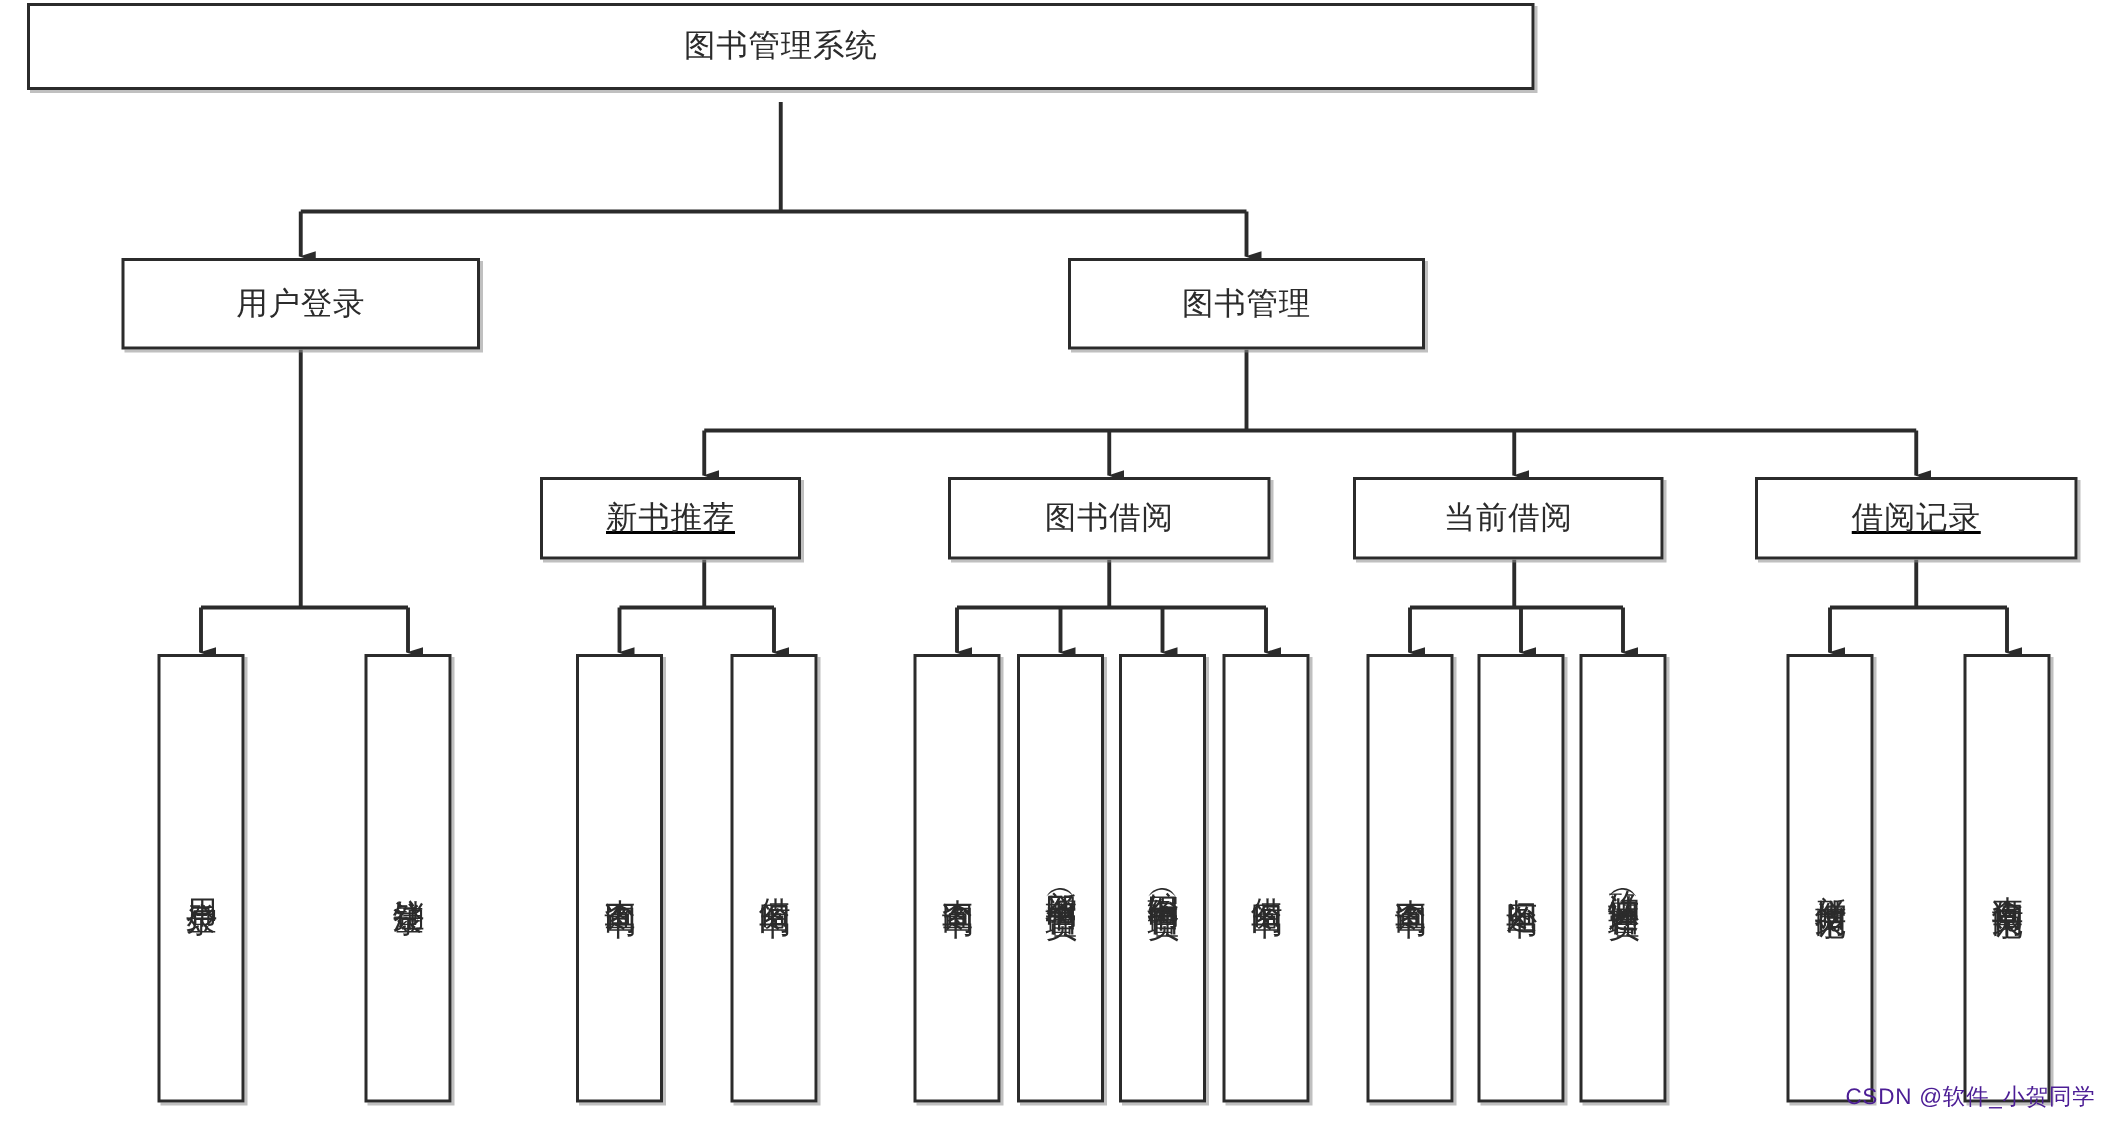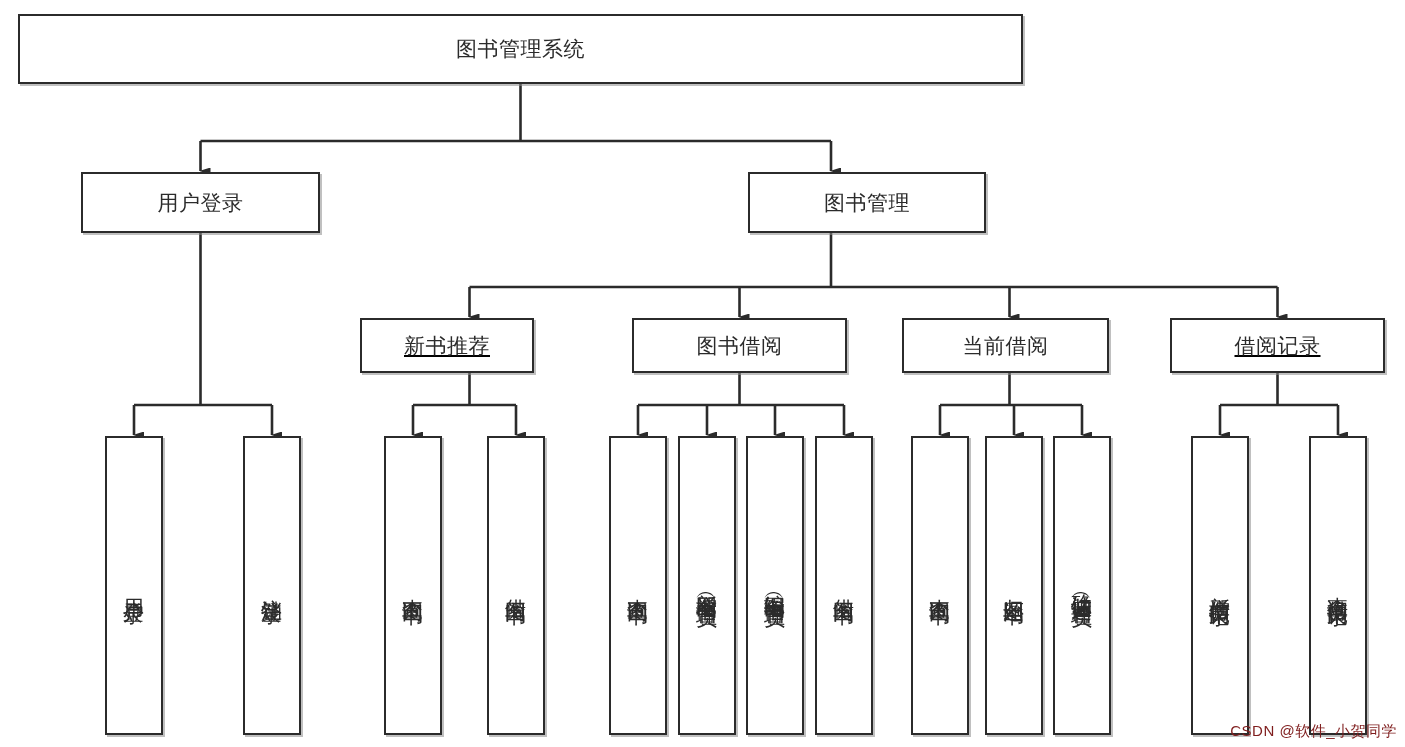--- a/index.html
+++ b/index.html
@@ -54,21 +54,21 @@
     font-size: 21px;
     letter-spacing: 2px;
     line-height: 1;
     white-space: nowrap;
   }
   #watermark {
     position: absolute;
     right: 8px;
     bottom: 6px;
     font-size: 15px;
-    color: #7f1d1d;
+    color: #4c1d95;
     letter-spacing: 0.5px;
     white-space: nowrap;
     user-select: none;
   }
 </style>
 </head>
 <body>
 
 <div id="diagram-root">
 
@@ -109,27 +109,27 @@
         <line x1="1014" y1="405" x2="1014" y2="435" marker-end="url(#arrowhead)"></line>
         <line x1="1082" y1="405" x2="1082" y2="435" marker-end="url(#arrowhead)"></line>
         <line x1="1277.5" y1="373" x2="1277.5" y2="405"></line>
         <line x1="1220" y1="405" x2="1338" y2="405"></line>
         <line x1="1220" y1="405" x2="1220" y2="435" marker-end="url(#arrowhead)"></line>
         <line x1="1338" y1="405" x2="1338" y2="435" marker-end="url(#arrowhead)"></line>
       </g>
   </svg>
 
   <div id="node-layer">
-      <div class="node horiz" style="left: 18px; top: 14px; width: 1005px; height: 70px;">
+      <div class="node horiz" style="left: 18px; top: 2px; width: 1005px; height: 58px;">
         <span class="label">图书管理系统</span>
       </div>
       <div class="node horiz" style="left: 81px; top: 172px; width: 239px; height: 61px;">
         <span class="label">用户登录</span>
       </div>
-      <div class="node horiz" style="left: 712px; top: 172px; width: 238px; height: 61px; margin-left: 36px;">
+      <div class="node horiz" style="left: 712px; top: 172px; width: 238px; height: 61px;">
         <span class="label">图书管理</span>
       </div>
       <div class="node horiz" style="left: 360px; top: 318px; width: 174px; height: 55px; text-decoration: underline;">
         <span class="label">新书推荐</span>
       </div>
       <div class="node horiz" style="left: 632px; top: 318px; width: 215px; height: 55px; justify-content: center;">
         <span class="label">图书借阅</span>
       </div>
       <div class="node horiz" style="left: 902px; top: 318px; width: 207px; height: 55px;">
         <span class="label">当前借阅</span>

